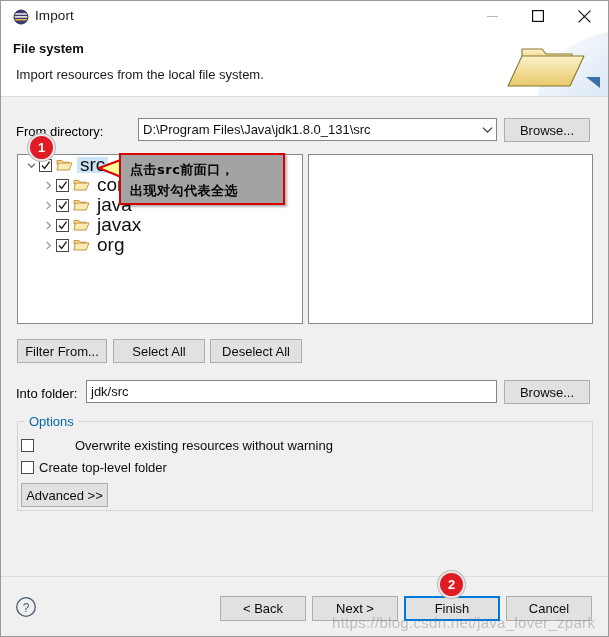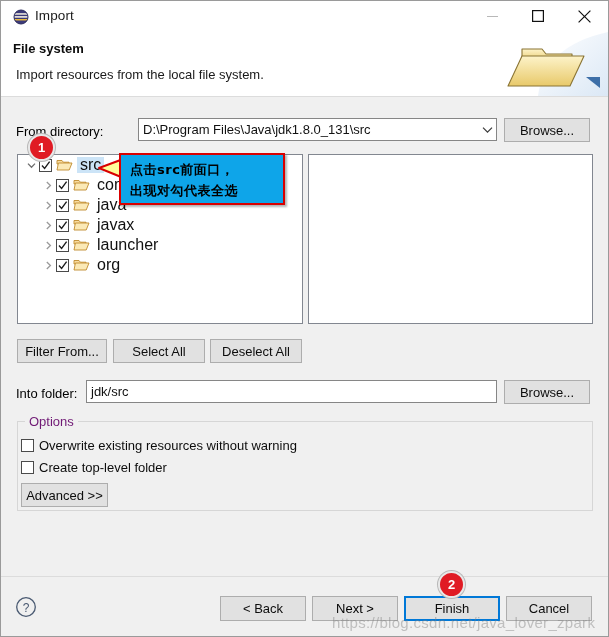--- a/index.html
+++ b/index.html
@@ -194,21 +194,21 @@
     position: relative;
     flex: 0 0 auto;
   }
   .tchk svg { position: absolute; left: 0; top: -1px; }
   .tfolder {
     width: 17px; height: 14px;
     margin-right: 4px;
     flex: 0 0 auto;
   }
   .tlabel {
-    font-size: 16px;
+    font-size: 19px;
     color: #101010;
     padding: 0 3px;
     line-height: 16px;
   }
   .tree-row.selected .tlabel {
     background: #cce4f7;
   }
 
   #file-pane {
     position: absolute;
@@ -259,28 +259,28 @@
     width: 576px; height: 90px;
     box-sizing: border-box;
     border: 1px solid #d6d6d6;
   }
   #options-legend {
     position: absolute;
     left: 24px; top: 413px;
     background: #f0f0f0;
     padding: 0 4px;
     font-size: 13px;
-    color: #701a75;
+    color: #0369a1;
   }
   .optrow {
     position: absolute;
     display: flex;
     align-items: center;
   }
-  #opt-overwrite { left: 20px; top: 437px; }
+  #opt-overwrite { left: 20px; top: 437px; gap: 36px; }
   #opt-toplevel  { left: 20px; top: 459px; }
   .ochk {
     width: 13px; height: 13px;
     box-sizing: border-box;
     border: 1px solid #4a4a4a;
     background: #ffffff;
     margin-right: 5px;
     flex: 0 0 auto;
   }
   .olabel { font-size: 13px; color: #0d0d0d; }
@@ -335,21 +335,21 @@
     line-height: 1;
   }
   #badge-1 { left: 27px; top: 133px; }
   #badge-2 { left: 437px; top: 570px; }
 
   #callout {
     position: absolute;
     left: 118px; top: 152px;
     width: 166px; height: 52px;
     box-sizing: border-box;
-    background: #0ea5e9;
+    background: #a3a3a3;
     border: 2px solid #d90000;
     box-shadow: 2px 2px 2px rgba(0,0,0,.30);
     padding: 4px 0 0 9px;
   }
   .callout-line {
     font-family: "DejaVu Sans", "Liberation Sans", sans-serif;
     font-size: 13px;
     font-weight: bold;
     color: #000000;
     line-height: 21px;
@@ -531,39 +531,20 @@
       </span>
       <span class="tfolder">
         <svg width="17" height="14" viewBox="0 0 17 14">
           <path d="M1 2.5 L6 2.5 L7.4 4.2 L13 4.2 L13 6 L1 6 Z" fill="#f8dca0" stroke="#c08b2e" stroke-width="0.9" stroke-linejoin="round"></path>
           <path d="M2.4 5 L16 5 L13.2 12 L1 12 Z" fill="#fbe9b6" stroke="#c08b2e" stroke-width="0.9" stroke-linejoin="round"></path>
         </svg>
       </span>
       <span class="tlabel">javax</span>
     </div>
 
-    <div class="tree-row lvl1">
-      <span class="twisty">
-        <svg width="9" height="9" viewBox="0 0 9 9">
-            <path d="M2.8 1 L6.4 4.5 L2.8 8" fill="none" stroke="#9a9a9a" stroke-width="1.3"></path>
-          </svg>
-      </span>
-      <span class="tchk">
-        <svg width="12" height="13" viewBox="0 0 12 13">
-            <path d="M2 6.5 L4.6 9.4 L9.6 2.6" fill="none" stroke="#1c1c1c" stroke-width="1.35"></path>
-          </svg>
-      </span>
-      <span class="tfolder">
-        <svg width="17" height="14" viewBox="0 0 17 14">
-          <path d="M1 2.5 L6 2.5 L7.4 4.2 L13 4.2 L13 6 L1 6 Z" fill="#f8dca0" stroke="#c08b2e" stroke-width="0.9" stroke-linejoin="round"></path>
-          <path d="M2.4 5 L16 5 L13.2 12 L1 12 Z" fill="#fbe9b6" stroke="#c08b2e" stroke-width="0.9" stroke-linejoin="round"></path>
-        </svg>
-      </span>
-      <span class="tlabel">launcher</span>
-    </div>
 
     <div class="tree-row lvl1">
       <span class="twisty">
         <svg width="9" height="9" viewBox="0 0 9 9">
             <path d="M2.8 1 L6.4 4.5 L2.8 8" fill="none" stroke="#9a9a9a" stroke-width="1.3"></path>
           </svg>
       </span>
       <span class="tchk">
         <svg width="12" height="13" viewBox="0 0 12 13">
             <path d="M2 6.5 L4.6 9.4 L9.6 2.6" fill="none" stroke="#1c1c1c" stroke-width="1.35"></path>

